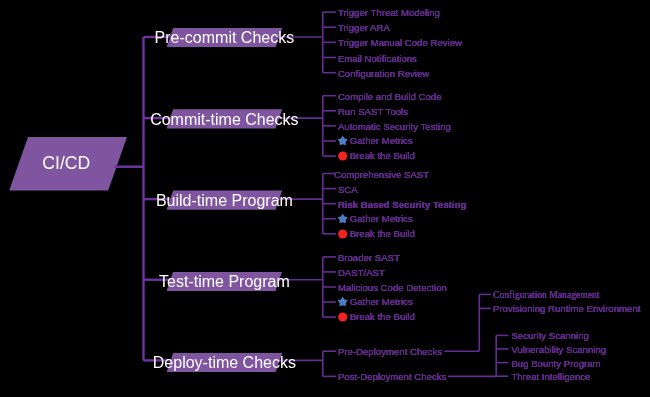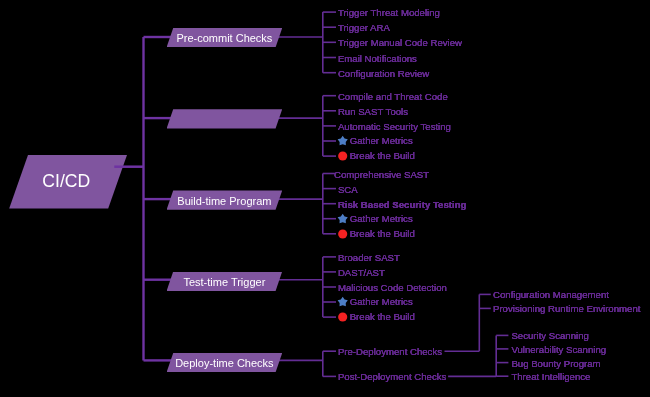--- a/index.html
+++ b/index.html
@@ -7,27 +7,27 @@
        font-family:"Liberation Sans",sans-serif;}
   #stage{position:relative;width:650px;height:397px;background:var(--bg,#000);
          overflow:hidden;}
   svg.wires{position:absolute;left:0;top:0;width:650px;height:397px;overflow:visible;}
 
   .node{position:absolute;display:flex;align-items:center;justify-content:center;
         color:var(--node-text,#fff);white-space:nowrap;text-align:center;}
   .node .shape{position:absolute;left:0;top:0;width:100%;height:100%;
         background:var(--node-fill,#8459A9);}
 
-  #root-node{left:9.2px;top:155px;width:118.2px;height:53.6px;}
+  #root-node{left:9.2px;top:137px;width:118.2px;height:53.6px;}
   #root-node .shape{clip-path:polygon(18.8px 0, 117.8px 0, 99.0px 53.6px, 0 53.6px);}
   #root-node .label{position:relative;font-size:17.6px;line-height:19px;left:-2px;}
 
   .branch{height:19.4px;}
   .branch .shape{clip-path:polygon(6.6px 0, 100% 0, calc(100% - 6.6px) 100%, 0 100%);}
-  .branch .label{position:relative;font-size:11px;top:0.7px;}
+  .branch .label{position:relative;font-size:16px;top:0.7px;}
 
   .leaf{position:absolute;color:var(--leaf-text,#6B2D94);font-size:9.62px;
         white-space:nowrap;transform:translateY(-50%);display:flex;
         align-items:center;line-height:11px;
         text-shadow:0 0 0.45px currentColor, 0 0 0.45px currentColor, 0 0 0.45px currentColor;}
   .leaf .ico{display:inline-block;width:11.4px;height:11.4px;margin-right:1.4px;
         position:relative;flex:0 0 auto;}
   .leaf .ico svg{display:block;}
 </style>
 </head>
@@ -105,23 +105,24 @@
         <span>Trigger Manual Code Review</span>
       </div>
       <div class="leaf" style="left: 337.9px; top: 57.5px;">
         <span>Email Notifications</span>
       </div>
       <div class="leaf" style="left: 337.9px; top: 72.7px;">
         <span>Configuration Review</span>
       </div>
       <div class="node branch" style="left: 166.6px; width: 115.6px; top: 109.2px;">
         <div class="shape"></div>
+        <div class="label">Commit-time Checks</div>
       </div>
       <div class="leaf" style="left: 337.9px; top: 95.7px;">
-        <span>Compile and Threat Code</span>
+        <span>Compile and Build Code</span>
       </div>
       <div class="leaf" style="left: 337.9px; top: 110.8px;">
         <span>Run SAST Tools</span>
       </div>
       <div class="leaf" style="left: 337.9px; top: 125.9px;">
         <span>Automatic Security Testing</span>
       </div>
       <div class="leaf" style="left: 336.9px; top: 141px;">
         <span class="ico">
           <svg viewBox="0 0 20 20" width="11.4" height="11.4">
@@ -162,21 +163,21 @@
       <div class="leaf" style="left: 336.9px; top: 233.8px;">
         <span class="ico">
           <svg viewBox="0 0 20 20" width="11.4" height="11.4">
             <circle cx="10" cy="10" r="8.0" fill="#F42222"></circle>
           </svg>
         </span>
         <span>Break the Build</span>
       </div>
       <div class="node branch" style="left: 166.6px; width: 115.6px; top: 271.6px;">
         <div class="shape"></div>
-        <div class="label">Test-time Trigger</div>
+        <div class="label">Test-time Program</div>
       </div>
       <div class="leaf" style="left: 337.9px; top: 256.9px;">
         <span>Broader SAST</span>
       </div>
       <div class="leaf" style="left: 337.9px; top: 271.9px;">
         <span>DAST/AST</span>
       </div>
       <div class="leaf" style="left: 337.9px; top: 287px;">
         <span>Malicious Code Detection</span>
       </div>
@@ -199,21 +200,21 @@
       <div class="node branch" style="left: 166.6px; width: 115.6px; top: 352.9px;">
         <div class="shape"></div>
         <div class="label">Deploy-time Checks</div>
       </div>
       <div class="leaf" style="left: 337.9px; top: 351.2px;">
         <span>Pre-Deployment Checks</span>
       </div>
       <div class="leaf" style="left: 337.9px; top: 376.4px;">
         <span>Post-Deployment Checks</span>
       </div>
-      <div class="leaf" style="left: 493px; top: 294.4px;">
+      <div class="leaf" style="left: 493px; top: 294.4px; font-family: Liberation Serif, serif;">
         <span>Configuration Management</span>
       </div>
       <div class="leaf" style="left: 493px; top: 308.4px;">
         <span>Provisioning Runtime Environment</span>
       </div>
       <div class="leaf" style="left: 511.4px; top: 335.4px;">
         <span>Security Scanning</span>
       </div>
       <div class="leaf" style="left: 511.4px; top: 348.9px;">
         <span>Vulnerability Scanning</span>

